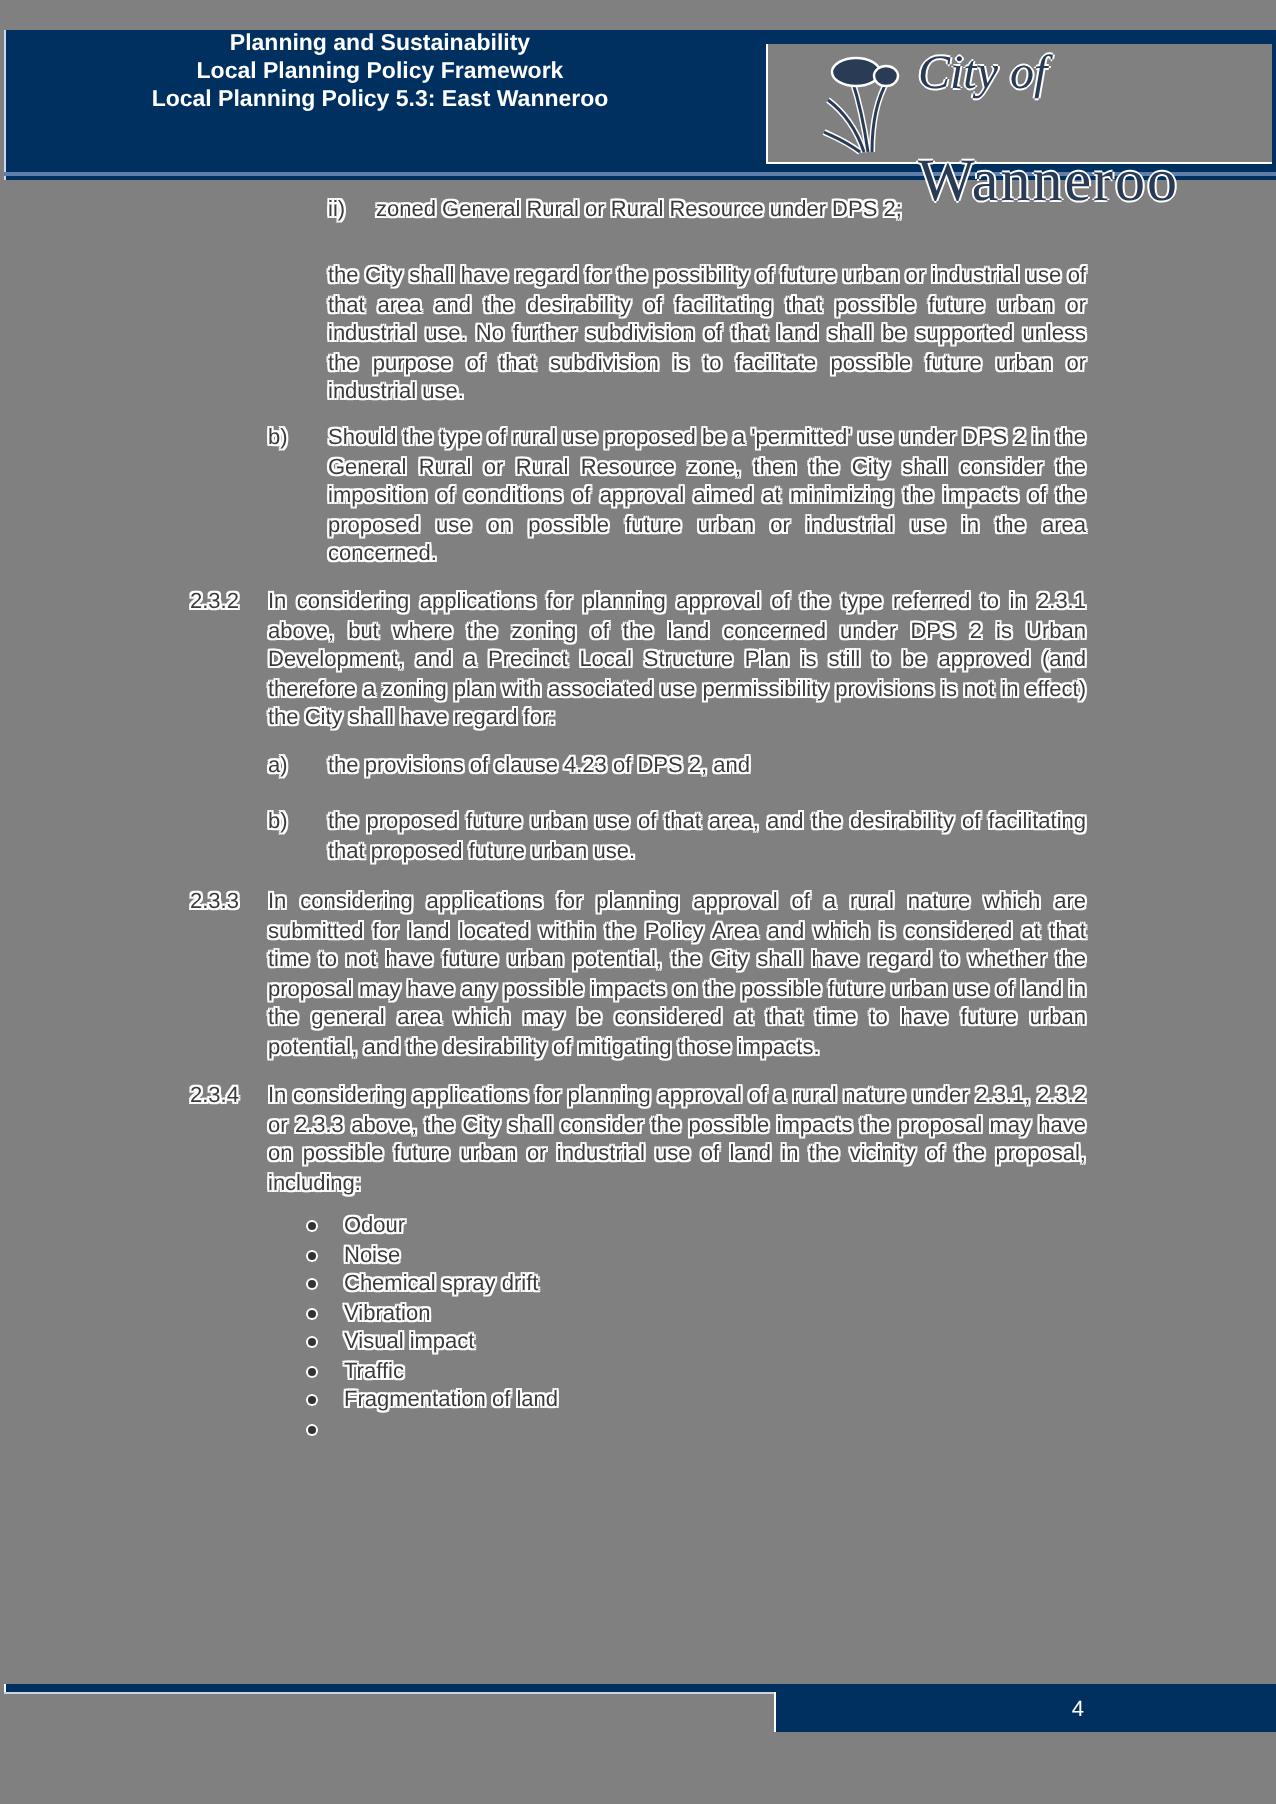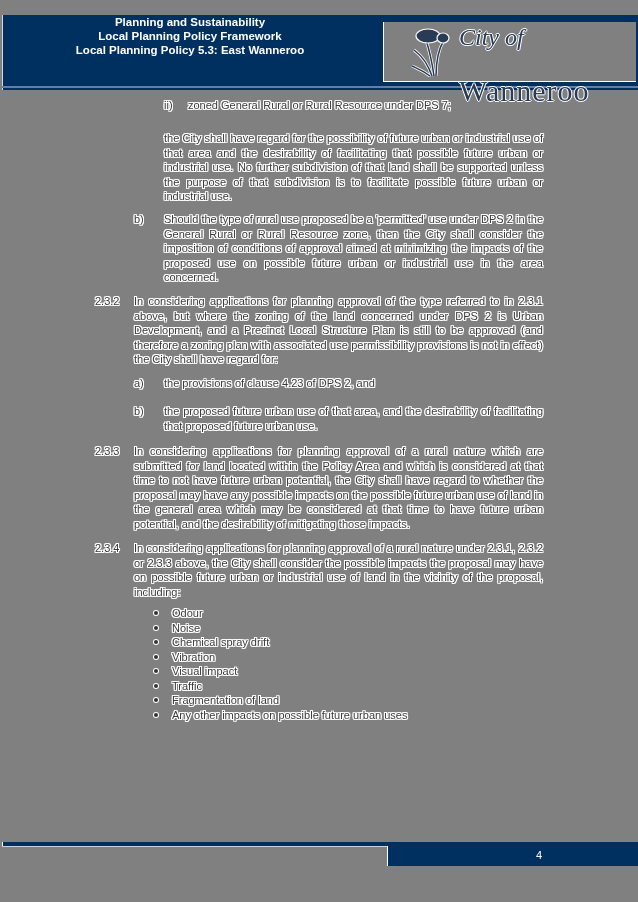--- a/index.html
+++ b/index.html
@@ -89,21 +89,21 @@
       <ellipse cx="20" cy="10" rx="12" ry="7" fill="#2a3b55" stroke="#fff" stroke-width="1.2"></ellipse>
       <ellipse cx="35" cy="12" rx="6" ry="5" fill="#2a3b55" stroke="#fff" stroke-width="1.2"></ellipse>
     </svg>
     <div id="logo-line1">City of</div>
     <div id="logo-line2">Wanneroo</div>
   </div>
 </div>
 
 <div id="content">
   <div class="num halo" style="left:164px;top:0px;">ii)</div>
-  <div class="p halo" style="left:188px;top:0px;width:360px;">zoned General Rural or Rural Resource under DPS 7;</div>
+  <div class="p halo" style="left:188px;top:0px;width:360px;">zoned General Rural or Rural Resource under DPS 2;</div>
 
   <div class="p halo" style="left:164px;top:33px;width:379px;">the City shall have regard for the possibility of future urban or industrial use of that area and the desirability of facilitating that possible future urban or industrial use.  No further subdivision of that land shall be supported unless the purpose of that subdivision is to facilitate possible future urban or industrial use.</div>
 
   <div class="num halo" style="left:134px;top:114px;">b)</div>
   <div class="p halo" style="left:164px;top:114px;width:379px;">Should  the type of rural use proposed be a 'permitted' use under DPS 2 in the General Rural or Rural Resource zone, then the City shall consider the imposition of conditions of approval aimed at minimizing the impacts of the proposed use on possible future urban or industrial use in the area concerned.</div>
 
   <div class="num halo" style="left:95px;top:196px;">2.3.2</div>
   <div class="p halo" style="left:134px;top:196px;width:409px;">In considering applications for planning approval of the type referred to in 2.3.1 above, but where the zoning of the land concerned under DPS 2 is Urban Development, and a Precinct Local Structure Plan is still to be approved (and therefore a zoning plan with associated use permissibility provisions is not in effect) the City shall have regard for:</div>
 
   <div class="num halo" style="left:134px;top:278px;">a)</div>
@@ -119,21 +119,21 @@
   <div class="p halo" style="left:134px;top:443px;width:409px;">In considering applications for planning approval of a rural nature under 2.3.1, 2.3.2 or 2.3.3 above, the City shall consider the possible impacts the proposal may have on possible future urban or industrial use of land in the vicinity of the proposal, including:</div>
 
   <ul id="bullets">
     <li><span class="dot"></span><span class="halo">Odour</span></li>
     <li><span class="dot"></span><span class="halo">Noise</span></li>
     <li><span class="dot"></span><span class="halo">Chemical spray drift</span></li>
     <li><span class="dot"></span><span class="halo">Vibration</span></li>
     <li><span class="dot"></span><span class="halo">Visual impact</span></li>
     <li><span class="dot"></span><span class="halo">Traffic</span></li>
     <li><span class="dot"></span><span class="halo">Fragmentation of land</span></li>
-    <li><span class="dot"></span><span class="halo">Any other impacts on possible future urban uses</span></li>
+    <li><span class="dot"></span></li>
   </ul>
 </div>
 
 <div id="footer-line"></div>
 <div id="footer-line-hl"></div>
 <div id="footer-block">
   <div id="page-number">4</div>
 </div>
 
 </body></html>

